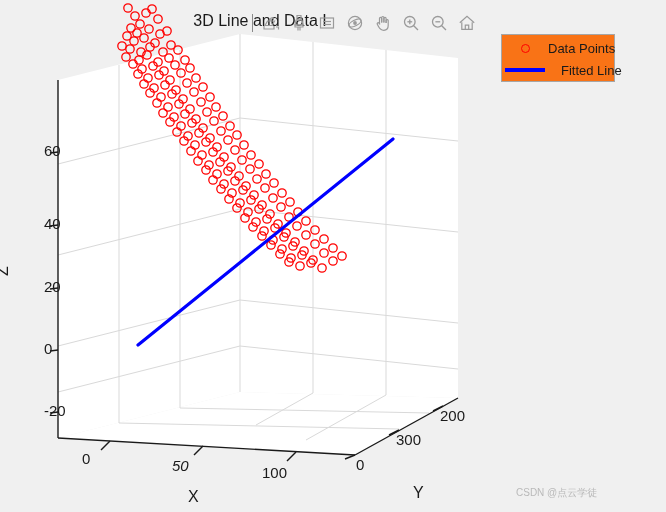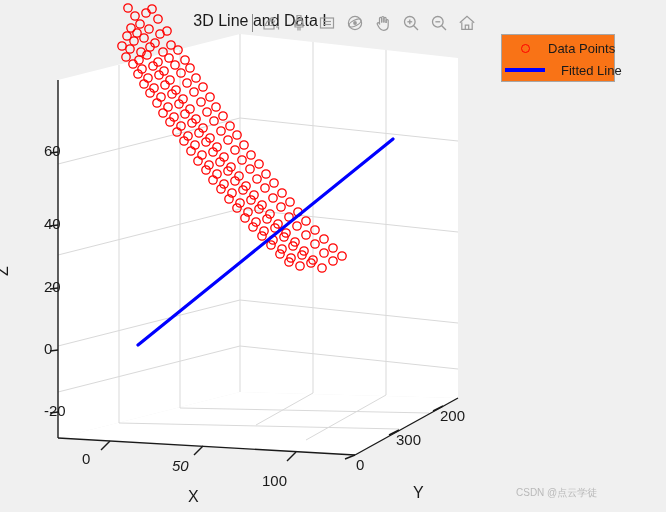--- a/index.html
+++ b/index.html
@@ -391,21 +391,21 @@
   <div id="zticks">
       <div class="tick-label" style="left: 44px; top: 402px; text-align: right; width: 0px; white-space: nowrap; transform: translateX(-100%);">-20</div>
       <div class="tick-label" style="left: 44px; top: 340px; text-align: right; width: 0px; white-space: nowrap; transform: translateX(-100%);">0</div>
       <div class="tick-label" style="left: 44px; top: 278px; text-align: right; width: 0px; white-space: nowrap; transform: translateX(-100%);">20</div>
       <div class="tick-label" style="left: 44px; top: 215px; text-align: right; width: 0px; white-space: nowrap; transform: translateX(-100%);">40</div>
       <div class="tick-label" style="left: 44px; top: 142px; text-align: right; width: 0px; white-space: nowrap; transform: translateX(-100%);">60</div>
     </div>
   <div id="xticks">
       <div class="tick-label" style="left: 82px; top: 450px;">0</div>
       <div class="tick-label" style="left: 172px; top: 457px; font-style: italic;">50</div>
-      <div class="tick-label" style="left: 262px; top: 464px; margin-top: 8px;">100</div>
+      <div class="tick-label" style="left: 262px; top: 464px;">100</div>
     </div>
   <div id="yticks">
       <div class="tick-label" style="left: 356px; top: 456px;">0</div>
       <div class="tick-label" style="left: 396px; top: 431px;">300</div>
       <div class="tick-label" style="left: 440px; top: 407px;">200</div>
     </div>
 
   <div class="axis-label" id="xlabel">X</div>
   <div class="axis-label" id="ylabel">Y</div>
   <div class="axis-label" id="zlabel">Z</div>

